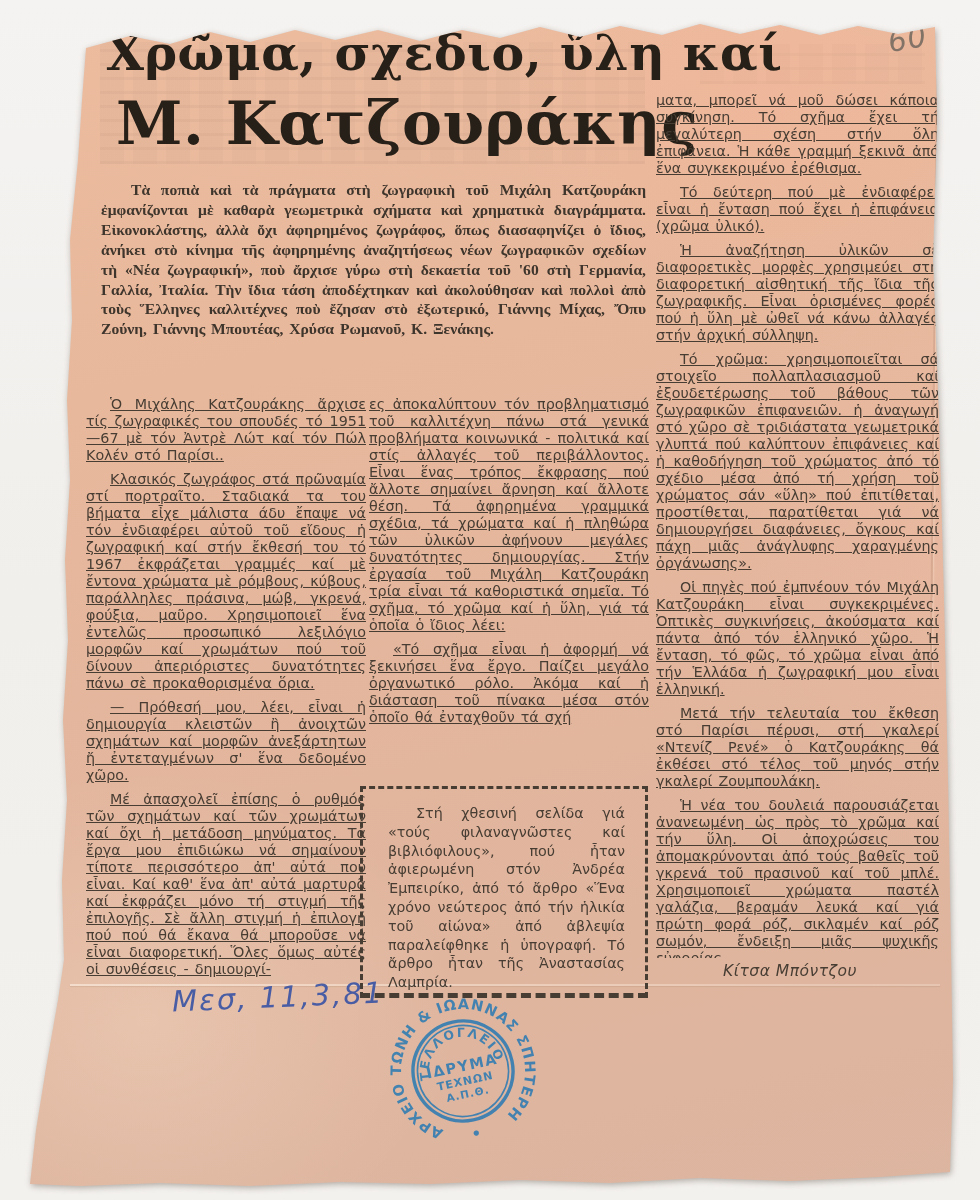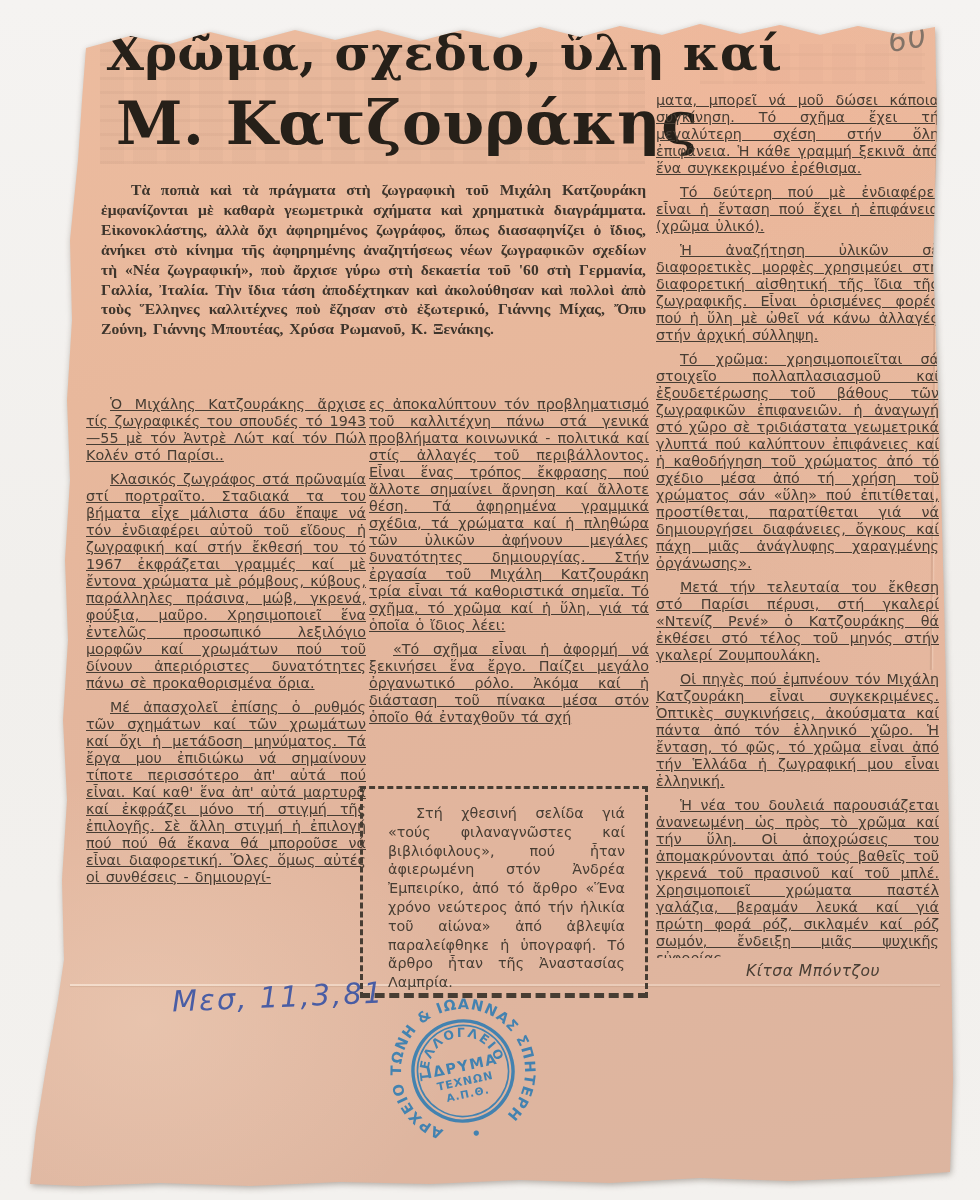--- a/index.html
+++ b/index.html
@@ -64,21 +64,21 @@
   .col-mid{left:369px;top:396px;width:280px;height:380px;overflow:hidden;}
   .col-right{left:656px;top:92px;width:283px;height:866px;overflow:hidden;}
   .boxed-note{
     position:absolute;left:360px;top:786px;width:288px;height:212px;box-sizing:border-box;
     border:3px dashed #473d33;border-bottom-width:5px;
     padding:15px 20px 10px 25px;
     font-size:14.3px;line-height:18.8px;color:#473d33;text-align:justify;word-spacing:1.5px;
   }
   .boxed-note p{margin:0;text-indent:28px;}
   .byline{
-    position:absolute;left:693px;top:962px;width:240px;text-align:center;
+    position:absolute;left:670px;top:962px;width:240px;text-align:center;
     font-style:italic;font-size:15.5px;color:#473d33;letter-spacing:.5px;
   }
   .hand-date{
     position:absolute;left:172px;top:980px;
     font-size:29px;font-style:italic;color:#3c55a4;letter-spacing:2px;
     transform:rotate(-2.5deg);font-weight:500;opacity:.92;
   }
   .stamp{position:absolute;left:362px;top:970px;width:202px;height:202px;opacity:.88;}
   .stamp svg{display:block;}
   .stamp text{font-family:"DejaVu Sans",sans-serif;font-weight:bold;}
@@ -97,41 +97,42 @@
     <div class="title title-1">Χρῶμα, σχέδιο, ὕλη καί</div>
     <div class="title title-2">Μ. Κατζουράκης</div>
 
     <div class="pencil-number">60</div>
 
     <div class="lede">
       <p>Τὰ ποπιὰ καὶ τὰ πράγματα στὴ ζωγραφικὴ τοῦ Μιχάλη Κατζουράκη ἐμφανίζονται μὲ καθαρὰ γεωμετρικὰ σχήματα καὶ χρηματικὰ διαγράμματα. Εἰκονοκλάστης, ἀλλὰ ὄχι ἀφηρημένος ζωγράφος, ὅπως διασαφηνίζει ὁ ἴδιος, ἀνήκει στὸ κίνημα τῆς ἀφηρημένης ἀναζητήσεως νέων ζωγραφικῶν σχεδίων τὴ «Νέα ζωγραφική», ποὺ ἄρχισε γύρω στὴ δεκαετία τοῦ '60 στὴ Γερμανία, Γαλλία, Ἰταλία. Τὴν ἴδια τάση ἀποδέχτηκαν καὶ ἀκολούθησαν καὶ πολλοὶ ἀπὸ τοὺς Ἕλληνες καλλιτέχνες ποὺ ἔζησαν στὸ ἐξωτερικό, Γιάννης Μίχας, Ὄπυ Ζούνη, Γιάννης Μπουτέας, Χρύσα Ρωμανοῦ, Κ. Ξενάκης.</p>
     </div>
 
     <div class="col col-left">
-        <p class="par ind">Ὁ Μιχάλης Κατζουράκης ἄρχισε τίς ζωγραφικές του σπουδές τό 1943—55 μὲ τόν Ἀντρὲ Λώτ καί τόν Πώλ Κολέν στό Παρίσι..</p>
+        <p class="par ind">Ὁ Μιχάλης Κατζουράκης ἄρχισε τίς ζωγραφικές του σπουδές τό 1951—67 μὲ τόν Ἀντρὲ Λώτ καί τόν Πώλ Κολέν στό Παρίσι..</p>
         <p class="par ind">Κλασικός ζωγράφος στά πρῶναμία στί πορτραῖτο. Σταδιακά τα του βήματα εἶχε μάλιστα άδυ ἔπαψε νά τόν ἐνδιαφέρει αὐτοῦ τοῦ εἴδους ἡ ζωγραφική καί στήν ἔκθεσή του τό 1967 ἐκφράζεται γραμμές καί μὲ ἔντονα χρώματα μὲ ρόμβους, κύβους, παράλληλες πράσινα, μώβ, γκρενά, φούξια, μαῦρο. Χρησιμοποιεῖ ἕνα ἐντελῶς προσωπικό λεξιλόγιο μορφῶν καί χρωμάτων πού τοῦ δίνουν ἀπεριόριστες δυνατότητες πάνω σὲ προκαθορισμένα ὅρια.</p>
+        <p class="par ind">— Πρόθεσή μου, λέει, εἶναι ἡ δημιουργία κλειστῶν ἢ ἀνοιχτῶν σχημάτων καί μορφῶν ἀνεξάρτητων ἤ ἐντεταγμένων σ' ἕνα δεδομένο χῶρο.</p>
         <p class="par ind">Μέ ἀπασχολεῖ ἐπίσης ὁ ρυθμός τῶν σχημάτων καί τῶν χρωμάτων καί ὄχι ἡ μετάδοση μηνύματος. Τά ἔργα μου ἐπιδιώκω νά σημαίνουν τίποτε περισσότερο ἀπ' αὐτά πού εἶναι. Καί καθ' ἕνα ἀπ' αὐτά μαρτυρᾶ καί ἐκφράζει μόνο τή στιγμή τῆς ἐπιλογῆς. Σὲ ἄλλη στιγμή ἡ ἐπιλογή πού πού θά ἔκανα θά μποροῦσε νά εἶναι διαφορετική. Ὅλες ὅμως αὐτές οἱ συνθέσεις - δημιουργί-</p>
       </div>
 
     <div class="col col-mid">
         <p class="par">ες ἀποκαλύπτουν τόν προβληματισμό τοῦ καλλιτέχνη πάνω στά γενικά προβλήματα κοινωνικά - πολιτικά καί στίς ἀλλαγές τοῦ περιβάλλοντος. Εἶναι ἕνας τρόπος ἔκφρασης πού ἄλλοτε σημαίνει ἄρνηση καί ἄλλοτε θέση. Τά ἀφηρημένα γραμμικά σχέδια, τά χρώματα καί ἡ πληθώρα τῶν ὑλικῶν ἀφήνουν μεγάλες δυνατότητες δημιουργίας. Στήν ἐργασία τοῦ Μιχάλη Κατζουράκη τρία εἶναι τά καθοριστικά σημεῖα. Τό σχῆμα, τό χρῶμα καί ἡ ὕλη, γιά τά ὁποῖα ὁ ἴδιος λέει:</p>
         <p class="par ind">«Τό σχῆμα εἶναι ἡ ἀφορμή νά ξεκινήσει ἕνα ἔργο. Παίζει μεγάλο ὀργανωτικό ρόλο. Ἀκόμα καί ἡ διάσταση τοῦ πίνακα μέσα στόν ὁποῖο θά ἐνταχθοῦν τά σχή</p>
       </div>
 
     <div class="boxed-note">
       <p>Στή χθεσινή σελίδα γιά «τούς φιλαναγνῶστες καί βιβλιόφιλους», πού ἦταν ἀφιερωμένη στόν Ἀνδρέα Ἐμπειρίκο, ἀπό τό ἄρθρο «Ἕνα χρόνο νεώτερος ἀπό τήν ἡλικία τοῦ αἰώνα» ἀπό ἀβλεψία παραλείφθηκε ἡ ὑπογραφή. Τό ἄρθρο ἦταν τῆς Ἀναστασίας Λαμπρία.</p>
     </div>
 
     <div class="col col-right">
         <p class="par">ματα, μπορεῖ νά μοῦ δώσει κάποια συγκίνηση. Τό σχῆμα ἔχει τή μεγαλύτερη σχέση στήν ὅλη ἐπιφάνεια. Ἡ κάθε γραμμή ξεκινᾶ ἀπό ἕνα συγκεκριμένο ἐρέθισμα.</p>
         <p class="par ind">Τό δεύτερη πού μὲ ἐνδιαφέρει εἶναι ἡ ἔνταση πού ἔχει ἡ ἐπιφάνεια (χρῶμα ὑλικό).</p>
         <p class="par ind">Ἡ ἀναζήτηση ὑλικῶν σὲ διαφορετικὲς μορφὲς χρησιμεύει στή διαφορετική αἰσθητική τῆς ἴδια τῆς ζωγραφικῆς. Εἶναι ὁρισμένες φορές πού ἡ ὕλη μὲ ὠθεῖ νά κάνω ἀλλαγές στήν ἀρχική σύλληψη.</p>
         <p class="par ind">Τό χρῶμα: χρησιμοποιεῖται σά στοιχεῖο πολλαπλασιασμοῦ καί ἐξουδετέρωσης τοῦ βάθους τῶν ζωγραφικῶν ἐπιφανειῶν. ἡ ἀναγωγή στό χῶρο σὲ τριδιάστατα γεωμετρικά γλυπτά πού καλύπτουν ἐπιφάνειες καί ἡ καθοδήγηση τοῦ χρώματος ἀπό τό σχέδιο μέσα ἀπό τή χρήση τοῦ χρώματος σάν «ὕλη» πού ἐπιτίθεται, προστίθεται, παρατίθεται γιά νά δημιουργήσει διαφάνειες, ὄγκους καί πάχη μιᾶς ἀνάγλυφης χαραγμένης ὀργάνωσης».</p>
+        <p class="par ind">Οἱ πηγὲς πού ἐμπνέουν τόν Μιχάλη Κατζουράκη εἶναι συγκεκριμένες. Ὀπτικὲς συγκινήσεις, ἀκούσματα καί πάντα ἀπό τόν ἑλληνικό χῶρο. Ἡ ἔνταση, τό φῶς, τό χρῶμα εἶναι ἀπό τήν Ἑλλάδα ἡ ζωγραφική μου εἶναι ἑλληνική.</p>
         <p class="par ind">Μετά τήν τελευταία του ἔκθεση στό Παρίσι πέρυσι, στή γκαλερί «Ντενίζ Ρενέ» ὁ Κατζουράκης θά ἐκθέσει στό τέλος τοῦ μηνός στήν γκαλερί Ζουμπουλάκη.</p>
-        <p class="par ind">Οἱ πηγὲς πού ἐμπνέουν τόν Μιχάλη Κατζουράκη εἶναι συγκεκριμένες. Ὀπτικὲς συγκινήσεις, ἀκούσματα καί πάντα ἀπό τόν ἑλληνικό χῶρο. Ἡ ἔνταση, τό φῶς, τό χρῶμα εἶναι ἀπό τήν Ἑλλάδα ἡ ζωγραφική μου εἶναι ἑλληνική.</p>
         <p class="par ind">Ἡ νέα του δουλειά παρουσιάζεται ἀνανεωμένη ὡς πρὸς τὸ χρῶμα καί τήν ὕλη. Οἱ ἀποχρώσεις του ἀπομακρύνονται ἀπό τούς βαθεῖς τοῦ γκρενά τοῦ πρασινοῦ καί τοῦ μπλέ. Χρησιμοποιεῖ χρώματα παστέλ γαλάζια, βεραμάν λευκά καί γιά πρώτη φορά ρόζ, σικλαμέν καί ρόζ σωμόν, ἔνδειξη μιᾶς ψυχικῆς εὐφορίας.</p>
       </div>
 
     <div class="byline">Κίτσα Μπόντζου</div>
 
     <div class="hand-date">Μεσ, 11,3,81</div>
 
     <div class="stamp">
       <svg width="202" height="202" viewBox="0 0 202 202">
         <g transform="rotate(-12 101 101)" fill="#2e7cb3">

